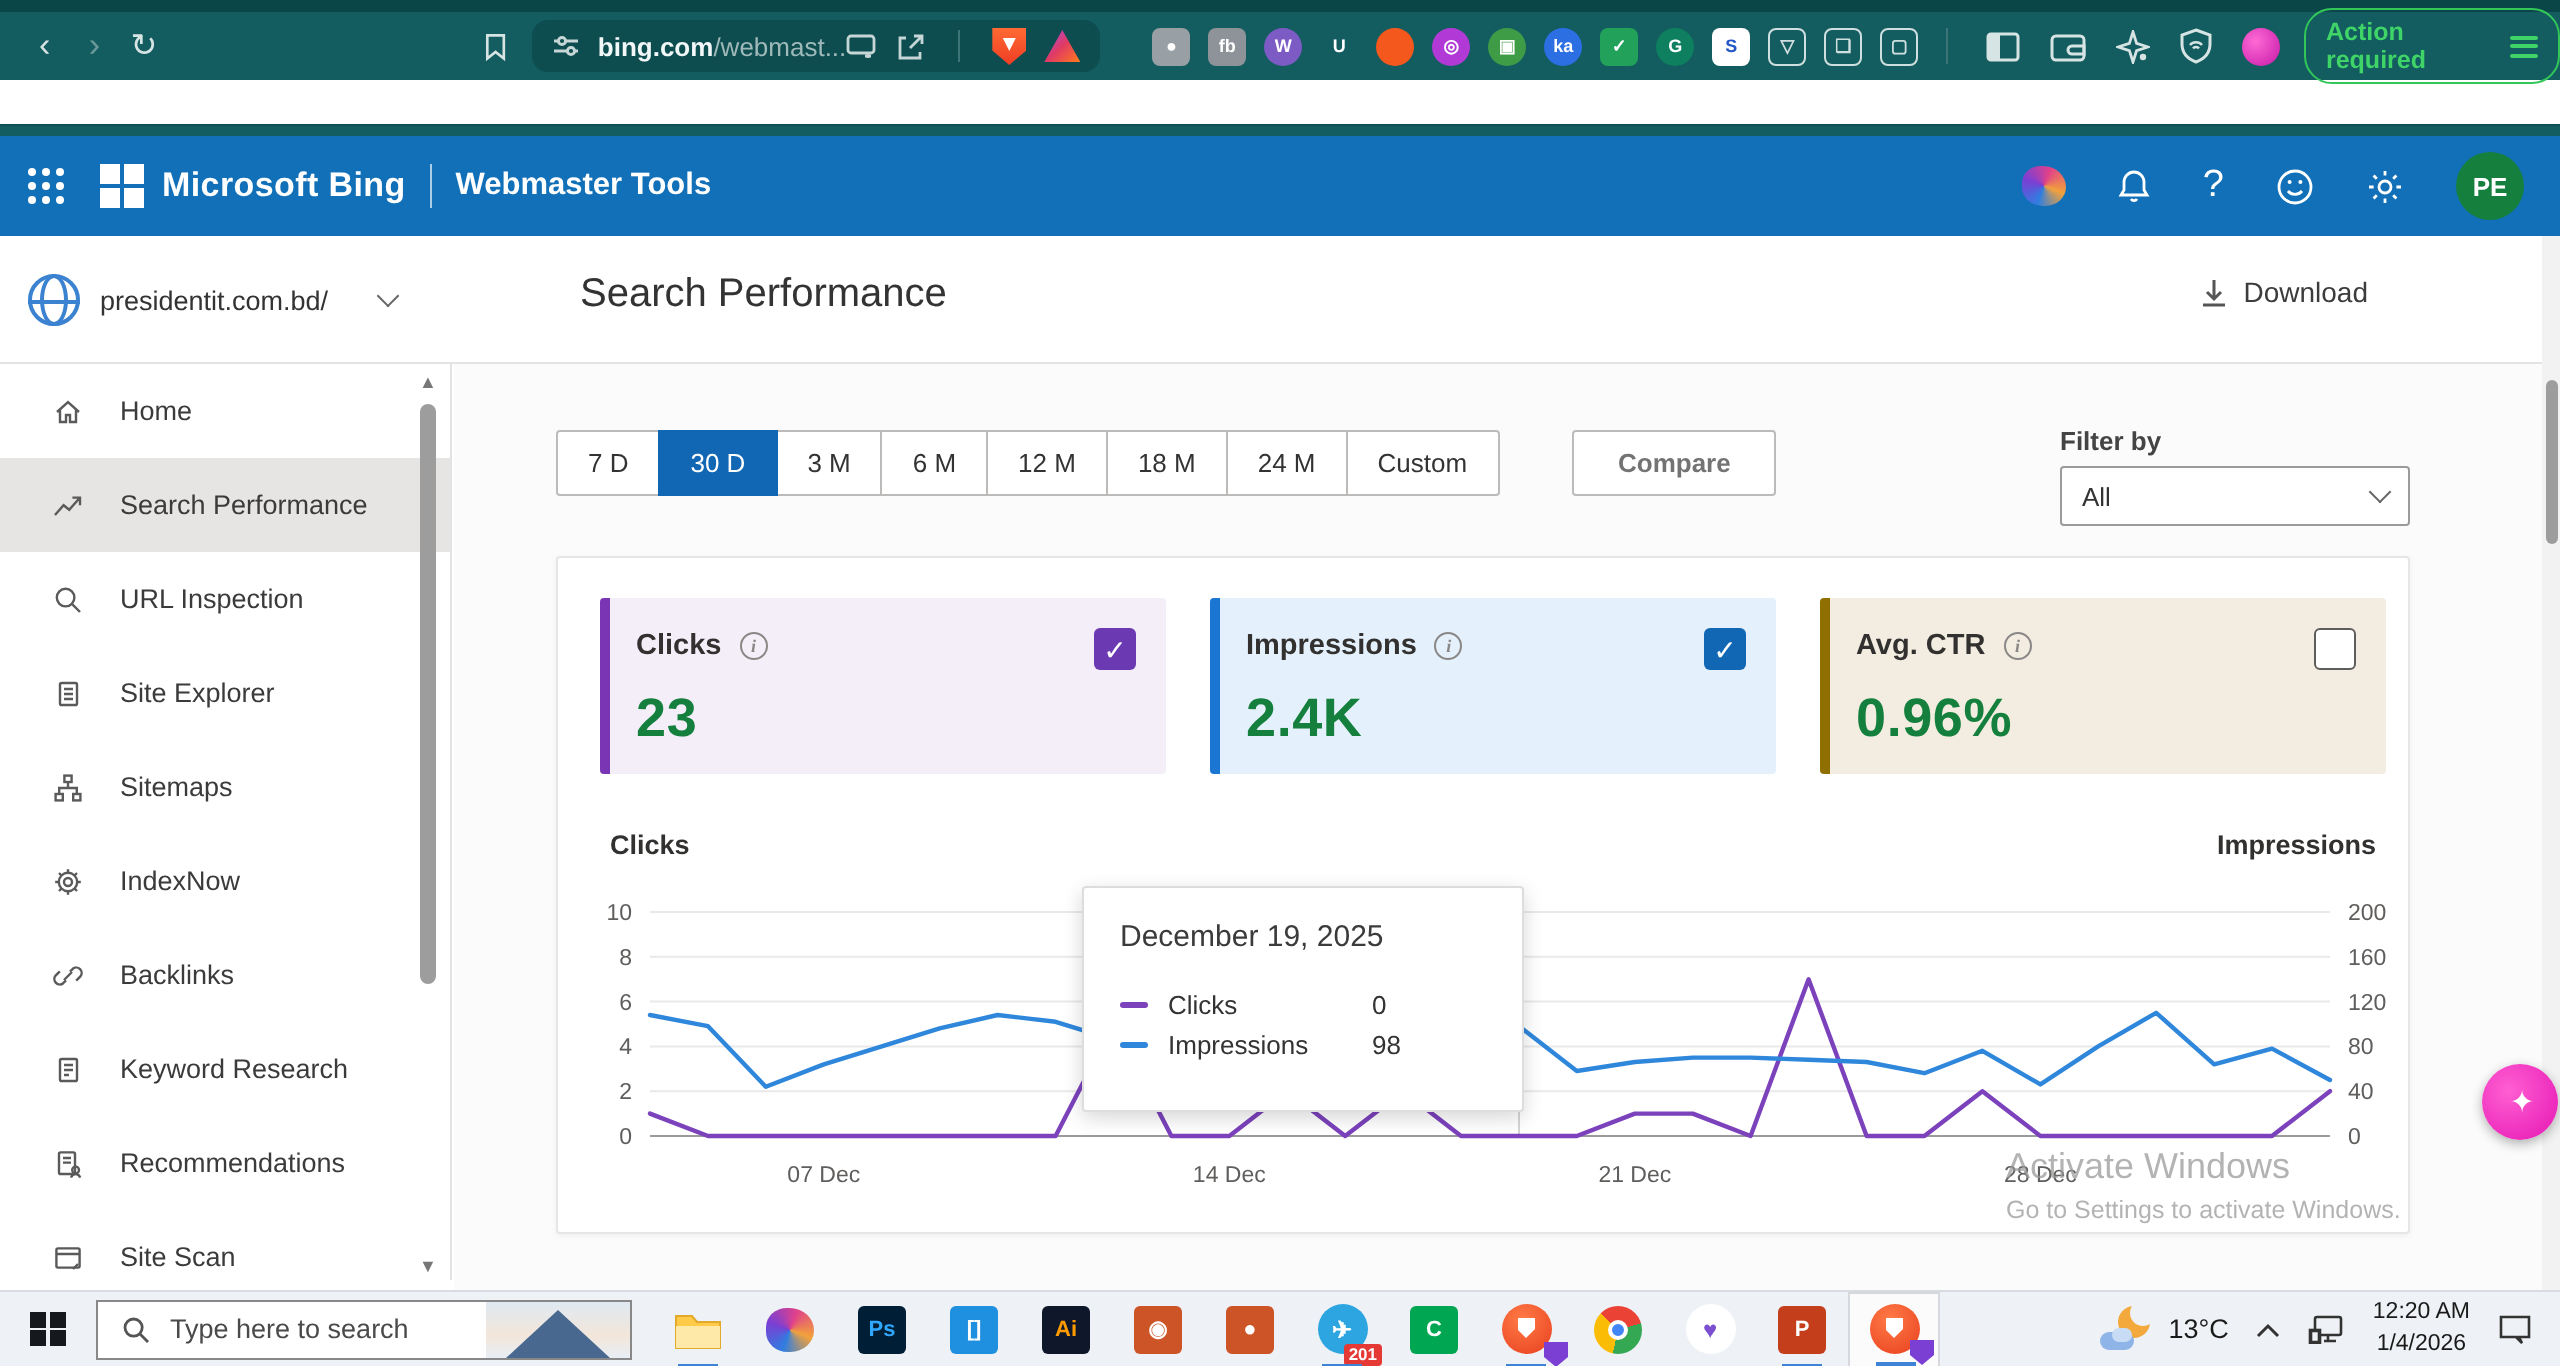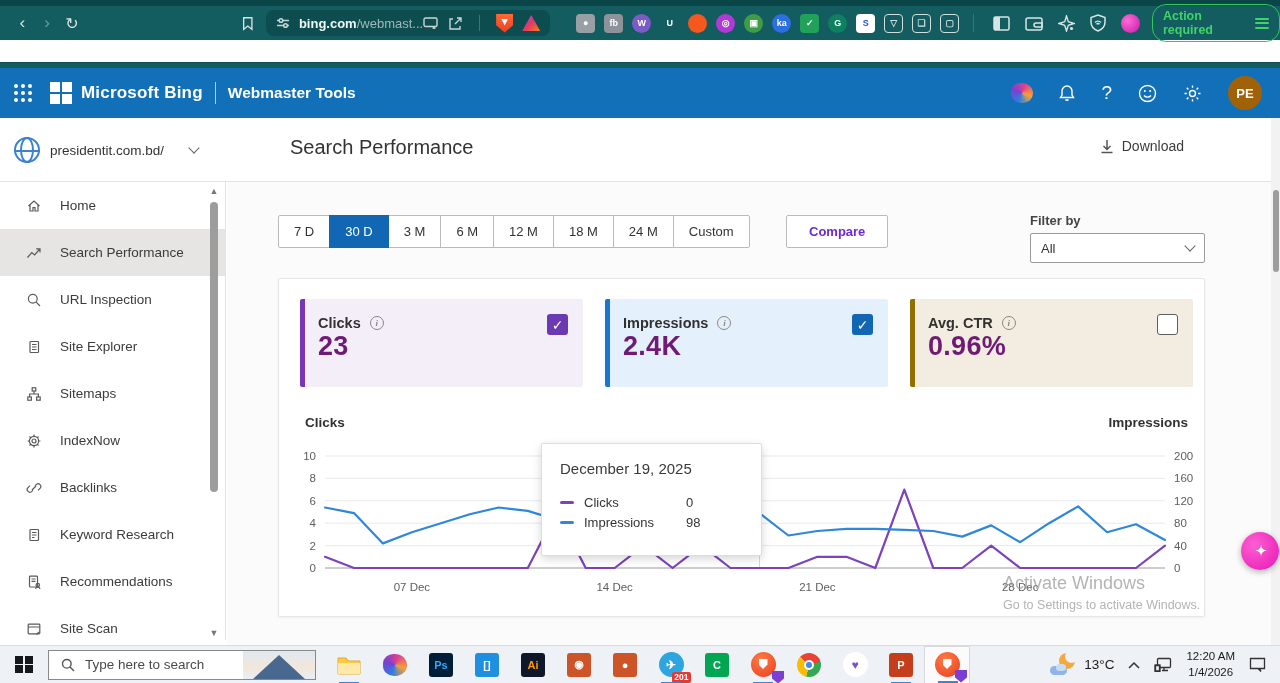--- a/index.html
+++ b/index.html
@@ -36,21 +36,21 @@
   .waffle9 { display:grid; grid-template-columns:4px 4px 4px; grid-gap:3px; margin:0 18px 0 14px; }
   .waffle9 i { width:4px; height:4px; background:#fff; border-radius:50%; }
   .mslogo { display:grid; grid-template-columns:10px 10px; grid-gap:2px; margin-right:9px; }
   .mslogo i { width:10px; height:10px; background:#fff; }
   #brand { font-size:17px; font-weight:bold; letter-spacing:.2px; }
   #hdr-sep { width:1px; height:22px; background:rgba(255,255,255,.65); margin:0 12px; }
   #product { font-size:15.5px; font-weight:bold; }
   #hdr-right { margin-left:auto; display:flex; align-items:center; gap:26px; margin-right:12px; }
   .hdr-ic { color:#fff; font-size:16px; }
   #copilot-ic { width:22px; height:20px; border-radius:45% 55% 50% 50%; background:conic-gradient(from 200deg,#2f7ee0,#7a3fd4,#e0418a,#f2a13b,#2f7ee0); }
-  #avatar { width:34px; height:34px; border-radius:50%; background:#a16207; color:#fff; font-size:13px; font-weight:bold; display:flex; align-items:center; justify-content:center; margin-right:6px; }
+  #avatar { width:34px; height:34px; border-radius:50%; background:#15803d; color:#fff; font-size:13px; font-weight:bold; display:flex; align-items:center; justify-content:center; margin-right:6px; }
 
   
   #site-row { left:0; top:118px; width:1280px; height:64px; background:#fff; border-bottom:1px solid #e3e3e3; }
   #site-selector { position:absolute; left:0; top:0; width:226px; height:64px; display:flex; align-items:center; gap:10px; padding-left:14px; }
   #globe-ic { width:26px; height:26px; border-radius:50%; border:2px solid #3b82d0; position:relative; flex:none; }
   #globe-ic::before { content:""; position:absolute; left:50%; top:-2px; bottom:-2px; width:10px; margin-left:-7px; border:2px solid #3b82d0; border-radius:50%; }
   #globe-ic::after { content:""; position:absolute; left:-2px; right:-2px; top:50%; height:0; border-top:2px solid #3b82d0; }
   #site-domain { font-size:13.5px; color:#333; }
   #page-title { position:absolute; left:290px; top:18px; font-size:20px; color:#333; }
   #download-btn { position:absolute; right:96px; top:20px; display:flex; gap:8px; align-items:center; font-size:14px; color:#3c3c3c; }
@@ -65,31 +65,31 @@
   #sb-thumb { position:absolute; left:2px; top:16px; width:8px; height:290px; background:#9d9d9d; border-radius:4px; }
   .scroll-arrow { position:absolute; left:0; width:12px; text-align:center; font-size:9px; color:#777; }
 
   
   #main-bg { left:227px; top:182px; width:1044px; height:463px; background:#fbfbfb; }
   #range-tabs { position:absolute; left:278px; top:215px; display:flex; }
   .rtab { border:1px solid #bdbbb9; background:#fff; color:#333; font-size:13px; padding:8px 15px; margin-left:-1px; min-width:52px; text-align:center; }
   .rtab:first-child { border-radius:2px 0 0 2px; margin-left:0; }
   .rtab:last-child { border-radius:0 2px 2px 0; }
   .rtab.selected { background:#1267b4; border-color:#1267b4; color:#fff; position:relative; }
-  #compare-btn { position:absolute; left:786px; top:215px; border:1px solid #bdbbb9; border-radius:2px; background:#fff; font-size:13px; font-weight:bold; color:#6d28d9; padding:8px 22px; }
+  #compare-btn { position:absolute; left:786px; top:215px; border:1px solid #bdbbb9; border-radius:2px; background:#fff; font-size:13px; font-weight:bold; color:#737373; padding:8px 22px; }
   #filterby-label { position:absolute; left:1030px; top:213px; font-size:13px; font-weight:bold; color:#444; }
   #filter-dd { position:absolute; left:1030px; top:233px; width:175px; height:30px; border:1px solid #9d9b99; border-radius:2px; background:#fff; display:flex; align-items:center; padding:0 10px; font-size:13px; color:#333; justify-content:space-between; }
 
   #panel-card { left:278px; top:278px; width:927px; height:339px; background:#fff; border:1px solid #e6e6e6; border-radius:2px; box-shadow:0 1px 3px rgba(0,0,0,.05); }
 
   .metric-card { position:absolute; top:299px; width:283px; height:88px; border-radius:2px; padding:16px 16px 0 18px; }
   .metric-card .bar { position:absolute; left:0; top:0; bottom:0; width:5px; border-radius:2px 0 0 2px; }
   .m-label-row { display:flex; align-items:center; gap:9px; font-size:14.5px; font-weight:bold; color:#323130; }
   .info-ic { width:14px; height:14px; border:1px solid #8a8886; border-radius:50%; color:#8a8886; font-size:9px; line-height:12px; text-align:center; font-family:"Liberation Serif",serif; font-style:italic; }
-  .m-value { font-size:27px; font-weight:bold; color:#701a75; margin-top:0; letter-spacing:.3px; }
+  .m-value { font-size:27px; font-weight:bold; color:#15803d; margin-top:13px; letter-spacing:.3px; }
   .m-check { position:absolute; right:15px; top:15px; width:21px; height:21px; border-radius:3px; display:flex; align-items:center; justify-content:center; color:#fff; font-size:14px; }
   .m-check.unchecked { background:#fff; border:1.5px solid #5f5d5b; }
 
   #chart-label-clicks { left:305px; top:415px; font-size:13.5px; font-weight:bold; color:#323130; }
   #chart-label-impr  { right:92px; top:415px; font-size:13.5px; font-weight:bold; color:#323130; }
   #perf-chart { position:absolute; left:278px; top:448px; }
 
   #chart-tooltip { left:541px; top:443px; width:221px; height:113px; background:#fff; border:1px solid #ddd; border-radius:2px; box-shadow:0 3px 10px rgba(0,0,0,.16); padding:16px 18px; }
   #tt-date { font-size:15px; color:#3b3b3b; }
   .tt-row { display:flex; align-items:center; gap:10px; font-size:13px; color:#333; margin-top:5px; }

